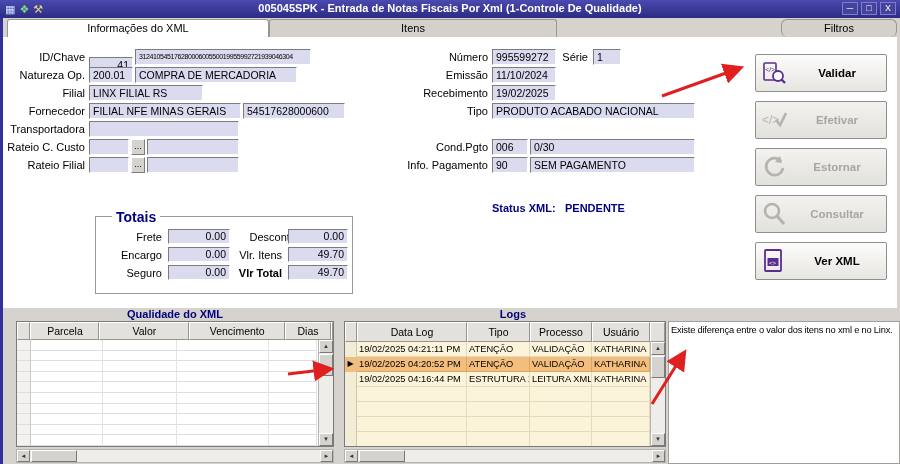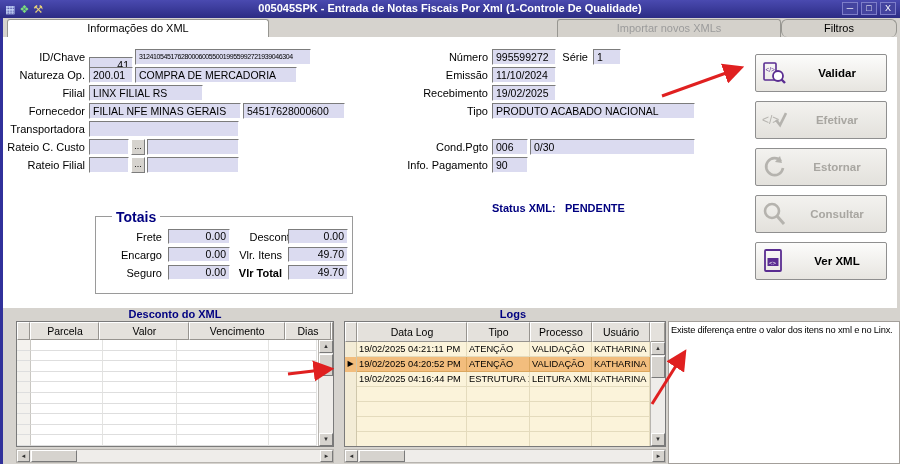--- a/index.html
+++ b/index.html
@@ -129,21 +129,21 @@
     <div class="tb-title">005045SPK - Entrada de Notas Fiscais Por Xml (1-Controle De Qualidade)</div>
     <div class="tb-controls">
       <div class="tb-btn">─</div>
       <div class="tb-btn">□</div>
       <div class="tb-btn">X</div>
     </div>
   </div>
 
   <div class="tabbar">
     <div class="tab tab1 active">Informações do XML</div>
-    <div class="tab tab3 disabled">Importar novos XMLs</div>
+    <div class="tab tab2">Itens</div>
     <div class="tab tab4">Filtros</div>
   </div>
 
   <div class="formpanel">
 
     <div class="flabel" style="left:0;width:82px;top:13px">ID/Chave</div>
     <div class="flabel" style="left:0;width:82px;top:31px">Natureza Op.</div>
     <div class="flabel" style="left:0;width:82px;top:49px">Filial</div>
     <div class="flabel" style="left:0;width:82px;top:67px">Fornecedor</div>
     <div class="flabel" style="left:0;width:82px;top:85px">Transportadora</div>
@@ -174,20 +174,21 @@
     <div class="flabel" style="left:375px;width:110px;top:121px">Info. Pagamento</div>
 
     <div class="field" style="left:489px;top:12px;width:64px">995599272</div>
     <div class="field" style="left:590px;top:12px;width:28px">1</div>
     <div class="field" style="left:489px;top:30px;width:64px">11/10/2024</div>
     <div class="field" style="left:489px;top:48px;width:64px">19/02/2025</div>
     <div class="field" style="left:489px;top:66px;width:203px">PRODUTO ACABADO NACIONAL</div>
     <div class="field" style="left:489px;top:102px;width:36px">006</div>
     <div class="field" style="left:527px;top:102px;width:165px">0/30</div>
     <div class="field" style="left:489px;top:120px;width:36px">90</div>
+    <div class="field" style="left:527px;top:120px;width:165px">SEM PAGAMENTO</div>
 
     <div class="statuslbl" style="left:489px;top:165px">Status XML:</div>
     <div class="statuslbl" style="left:562px;top:165px">PENDENTE</div>
 
     <div class="groupbox">
       <div class="grouptitle">Totais</div>
       <div class="flabel" style="left:0;width:66px;top:13px">Frete</div>
       <div class="gfield" style="left:72px;top:12px;width:62px">0.00</div>
       <div class="flabel" style="left:124px;width:76px;top:13px">Desconto</div>
       <div class="gfield" style="left:192px;top:12px;width:60px">0.00</div>
@@ -244,21 +245,21 @@
         <svg width="26" height="26" viewBox="0 0 26 26">
             <rect x="4" y="2" width="16" height="21" rx="1" fill="none" stroke="currentColor" stroke-width="1.8"></rect>
             <rect x="6.5" y="10" width="11" height="8" fill="currentColor"></rect>
             <text x="8" y="16.5" font-size="6" fill="#ffffff">&lt;&gt;</text>
           </svg>
       </span>
       <span class="lbl">Ver XML</span>
     </div>
   </div>
 
-  <div class="section-title" style="left:16px;top:308px;width:318px">Desconto do XML</div>
+  <div class="section-title" style="left:16px;top:308px;width:318px">Qualidade do XML</div>
   <div class="section-title" style="left:352px;top:308px;width:322px">Logs</div>
 
   <div class="grid" id="parcelas-grid">
     <div class="ghdr">
       <div class="gh" style="width:14px"></div>
       <div class="gh" style="width:72px">Parcela</div>
       <div class="gh" style="width:94px">Valor</div>
       <div class="gh" style="width:100px">Vencimento</div>
       <div class="gh" style="width:48px">Dias</div>
       <div class="gh" style="flex:1"></div>

